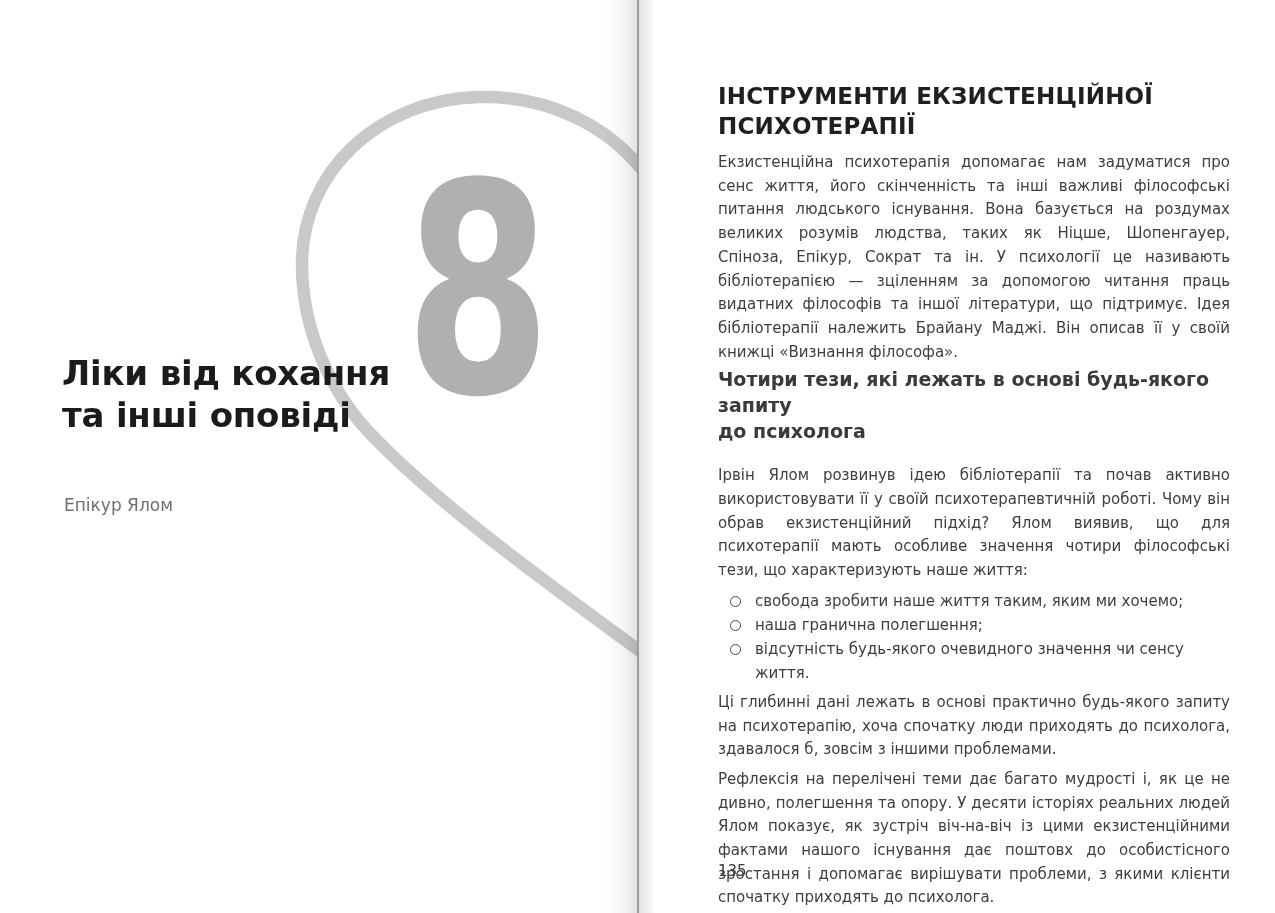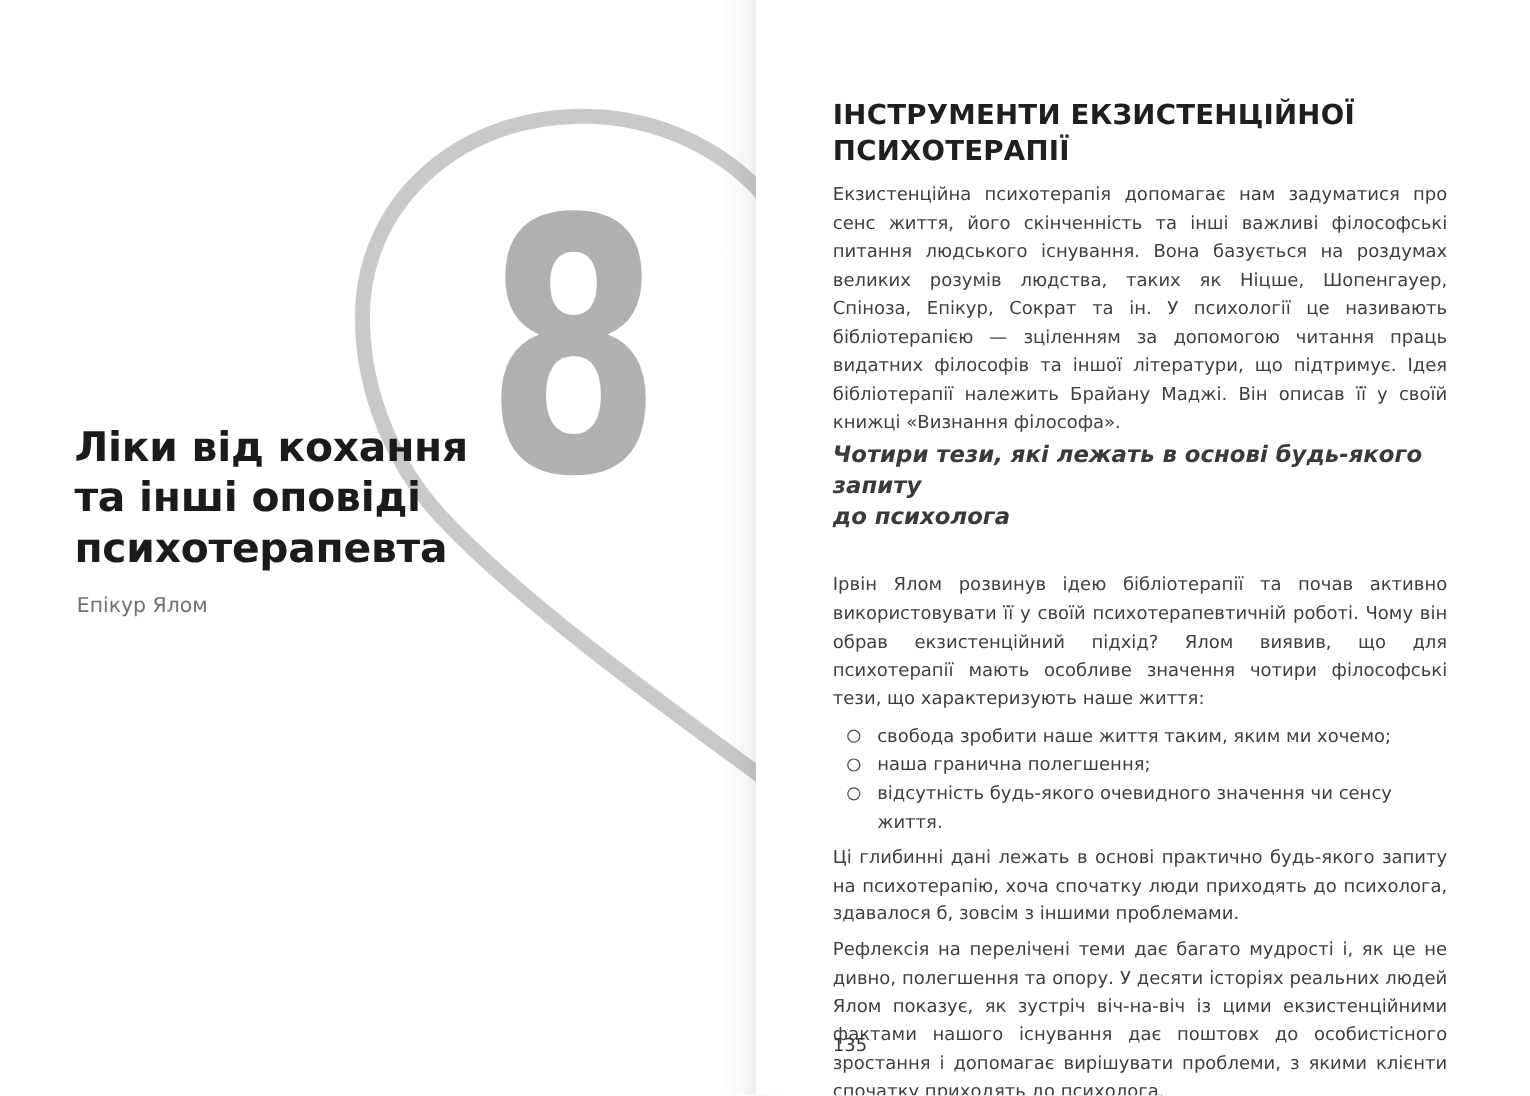--- a/index.html
+++ b/index.html
@@ -12,21 +12,21 @@
     position: relative;
     width: 1275px;
     height: 913px;
     background: #ffffff;
     overflow: hidden;
   }
 
   
   .page { position: absolute; top: 0; height: 913px; background: #ffffff; }
   .page-left  { left: 0;   width: 637px; }
-  .page-right { left: 630px; width: 554px; }
+  .page-right { left: 654px; width: 554px; }
 
   
   .gutter-shadow-left {
     position: absolute; top: 0; bottom: 0; left: 602px; width: 35px;
     background: linear-gradient(to right, rgba(0,0,0,0) 0%, rgba(0,0,0,0.04) 60%, rgba(0,0,0,0.11) 100%);
     pointer-events: none;
   }
   .gutter-line {
     position: absolute; top: 0; bottom: 0; left: 637px; width: 2px;
     background: #9c9c9c;
@@ -59,21 +59,21 @@
   .content p {
     margin: 0 0 6px 0;
     font-size: 15px; line-height: 23.7px;
     color: #3e3e3e; text-align: justify;
     hyphens: auto;
   }
   .content h3 {
     font-size: 19px; line-height: 26px; font-weight: bold;
     color: #3a3a3a;
   }
-  .content h3.sub1 { margin: -4px 0 32px 0; font-style: italic; }
+  .content h3.sub1 { margin: -4px 0 20px 0; }
 
   ul.theses { list-style: none; margin: 0 0 6px 0; padding: 0 0 0 12px; }
   ul.theses li {
     display: flex; align-items: flex-start;
     font-size: 15px; line-height: 24px; color: #3e3e3e;
   }
   .ring {
     flex: 0 0 auto;
     width: 9px; height: 9px;
     border: 1.6px solid #4c4c4c; border-radius: 50%;
@@ -94,21 +94,21 @@
 
     <svg class="chapter-art" width="637" height="913" viewBox="0 0 637 913">
       <path d="M 650 180
                C 612 126, 548 95, 478 97
                C 378 100, 302 172, 302 264
                C 302 332, 332 392, 367 430
                C 432 500, 548 584, 655 662" fill="none" stroke-width="12.5" stroke-linecap="round" stroke="#c9c9c9"></path>
       <text x="0" y="0" transform="translate(478,392) scale(0.72 1)" text-anchor="middle" font-size="292" font-weight="bold" font-family="DejaVu Sans, Liberation Sans, sans-serif" fill="#b0b0b0">8</text>
     </svg>
 
-    <h2 class="book-title"><span>Ліки від кохання</span><br><span>та інші оповіді</span><br><span>психотерапевта</span></h2>
+    <h2 class="book-title"><span>Ліки від кохання</span><br><span>та інші оповіді</span><br></h2>
 
     <div class="author">Епікур Ялом</div>
   </section>
 
   <div class="gutter-shadow-left"></div>
   <div class="gutter-line"></div>
   <div class="gutter-shadow-right"></div>
 
   <section class="page page-right">
     <div class="content">

